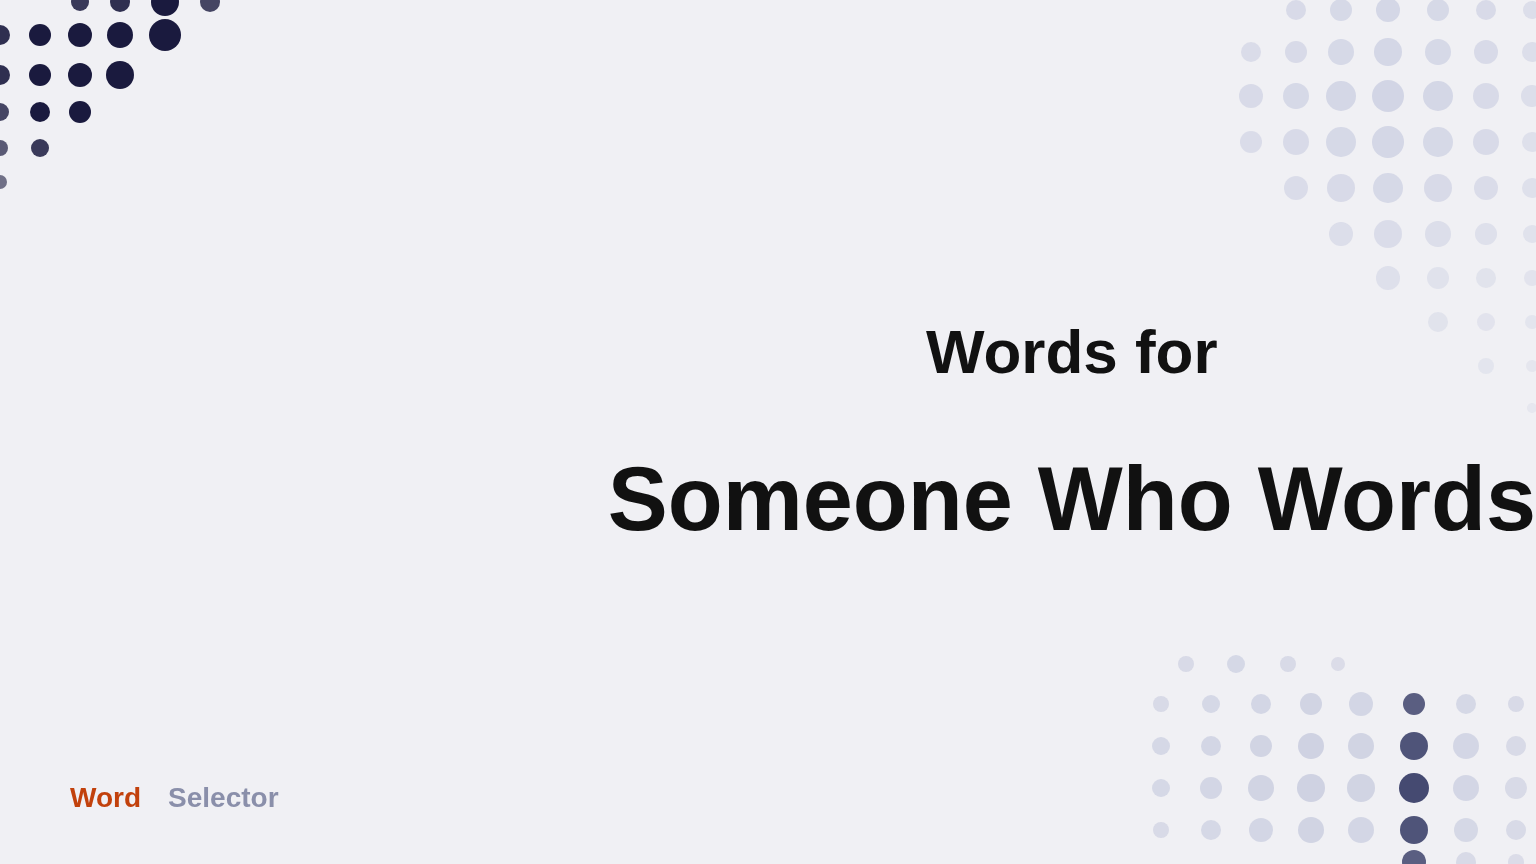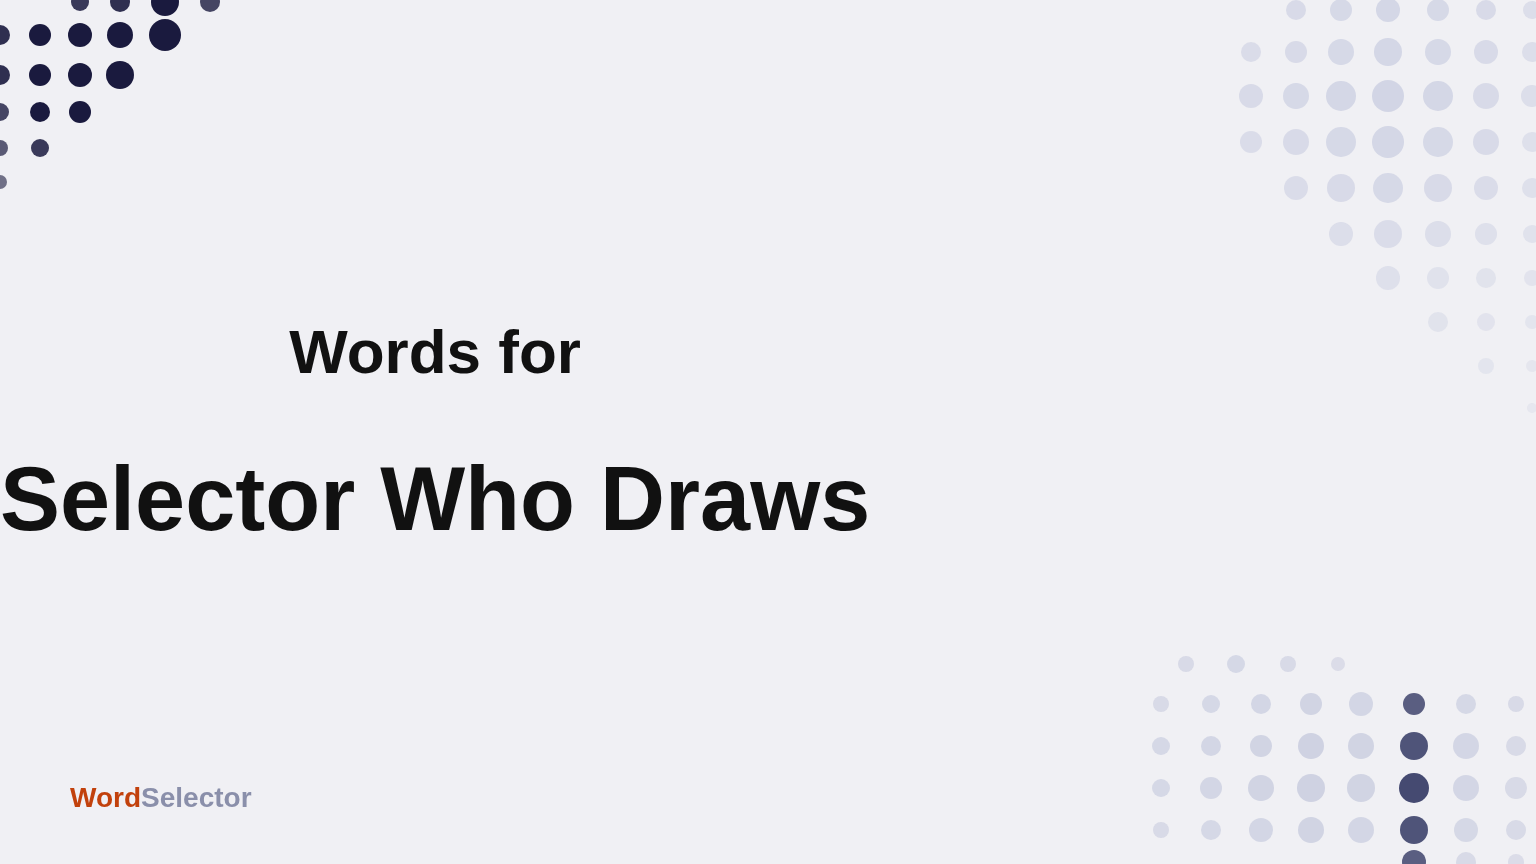--- a/index.html
+++ b/index.html
@@ -16,21 +16,21 @@
       overflow: hidden;
       position: relative;
     }
 
     .page-container {
       width: 100%;
       height: 100%;
       position: relative;
       display: flex;
       align-items: center;
-      justify-content: flex-start;
+      justify-content: flex-end;
     }
 
     
     .dots-top-left {
       position: absolute;
       top: 0;
       left: 0;
       width: 230px;
       height: 200px;
     }
@@ -81,20 +81,21 @@
       font-size: 28px;
       font-weight: 800;
     }
 
     .logo-word {
       color: #c2410c;
     }
 
     .logo-selector {
       color: #8a8faa;
+      padding-left: 27px;
     }
 
     
     svg {
       overflow: visible;
     }
   </style>
 </head>
 <body>
 
@@ -188,21 +189,21 @@
 
       <circle cx="290" cy="366" r="8" fill="#c8cce0" opacity="0.3"></circle>
       <circle cx="336" cy="366" r="6" fill="#c8cce0" opacity="0.28"></circle>
 
       <circle cx="336" cy="408" r="5" fill="#c8cce0" opacity="0.25"></circle>
     </svg>
   </div>
 
   <div class="center-content">
     <div class="subtitle">Words for</div>
-    <div class="main-title">Selector Who Draws</div>
+    <div class="main-title">Someone Who Words</div>
   </div>
 
   <div class="dots-bottom-right">
     <svg width="380" height="220" viewBox="0 0 380 220">
 
       <circle cx="30" cy="20" r="8" fill="#c0c4da" opacity="0.5"></circle>
       <circle cx="80" cy="20" r="9" fill="#c0c4da" opacity="0.55"></circle>
       <circle cx="132" cy="20" r="8" fill="#c0c4da" opacity="0.5"></circle>
       <circle cx="182" cy="20" r="7" fill="#c0c4da" opacity="0.45"></circle>
 

